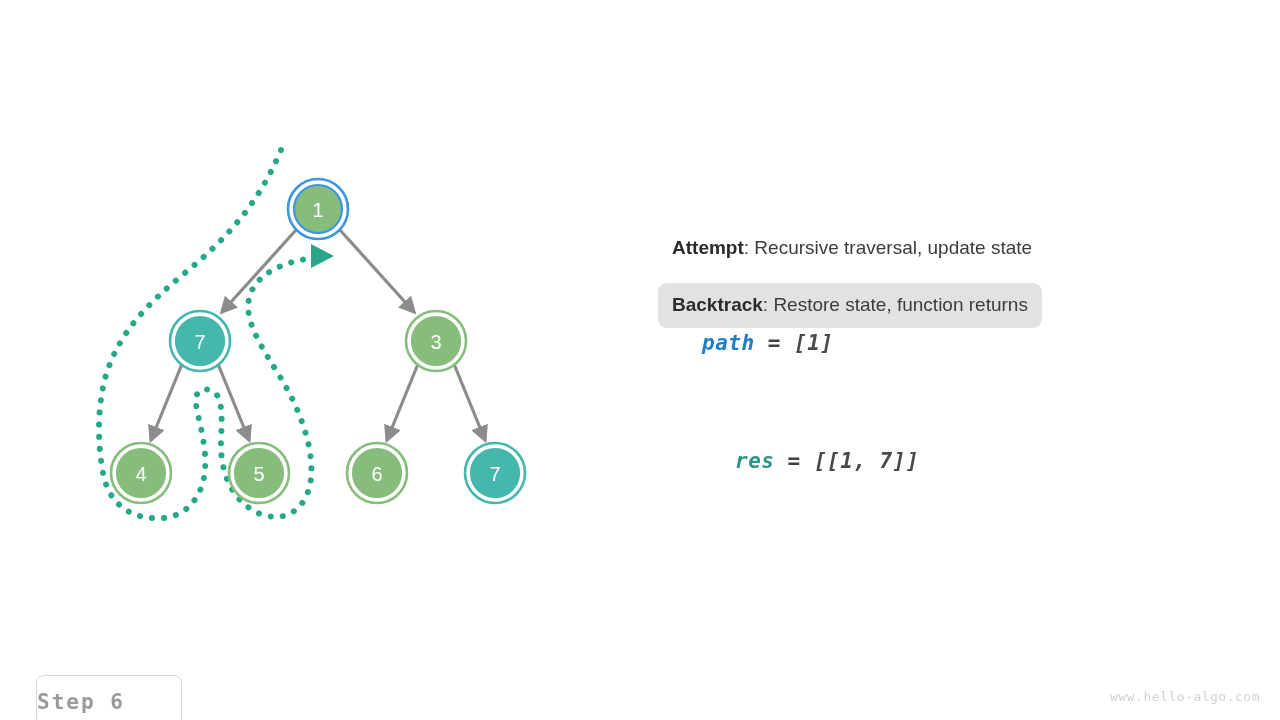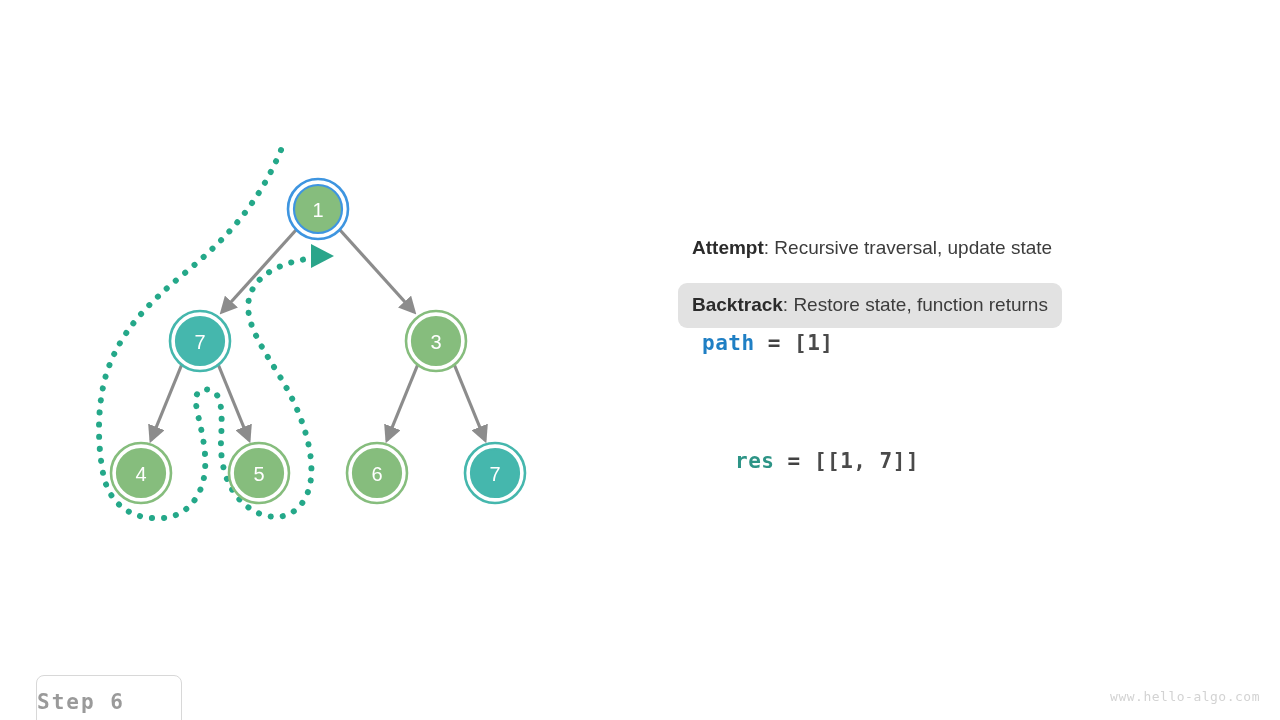--- a/index.html
+++ b/index.html
@@ -19,21 +19,21 @@
     position: absolute;
     left: 0;
     top: 0;
     width: 1280px;
     height: 720px;
   }
 
   
   .panel {
     position: absolute;
-    left: 692px;
+    left: 672px;
     top: 226px;
     width: 500px;
   }
 
   .desc-line {
     font-size: 19px;
     line-height: 22px;
     color: #3c3c3c;
     white-space: nowrap;
     padding: 11px 14px 12px 14px;
@@ -51,20 +51,21 @@
   }
 
   .code-line {
     font-family: "DejaVu Sans Mono", monospace;
     font-size: 21px;
     line-height: 26px;
     color: #424242;
     white-space: pre;
     font-weight: bold;
     letter-spacing: 0.5px;
+    font-style: italic;
   }
   .code-line .var-path { color: #1f7fc4; }
   .code-line .var-res  { color: #2d9486; margin-left: 33px; }
   .code-line .val      { color: #4a4a4a; font-weight: bold; }
 
   #path-line { position: absolute; left: 702px; top: 330px; }
   #res-line  { position: absolute; left: 702px; top: 448px; }
 
   
   .step-badge {

